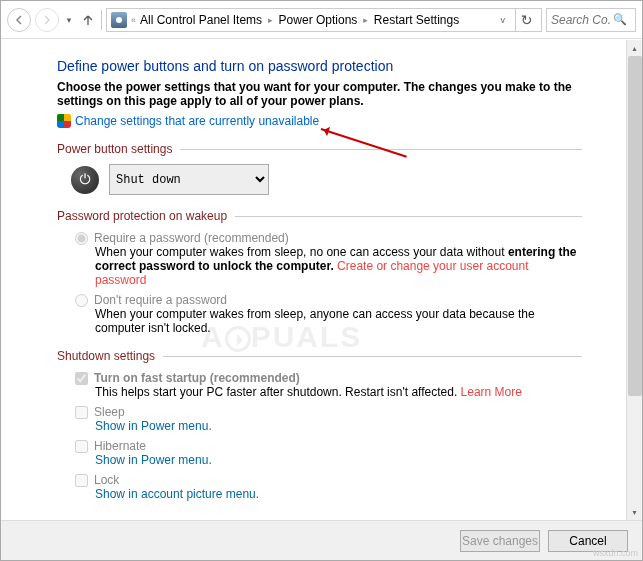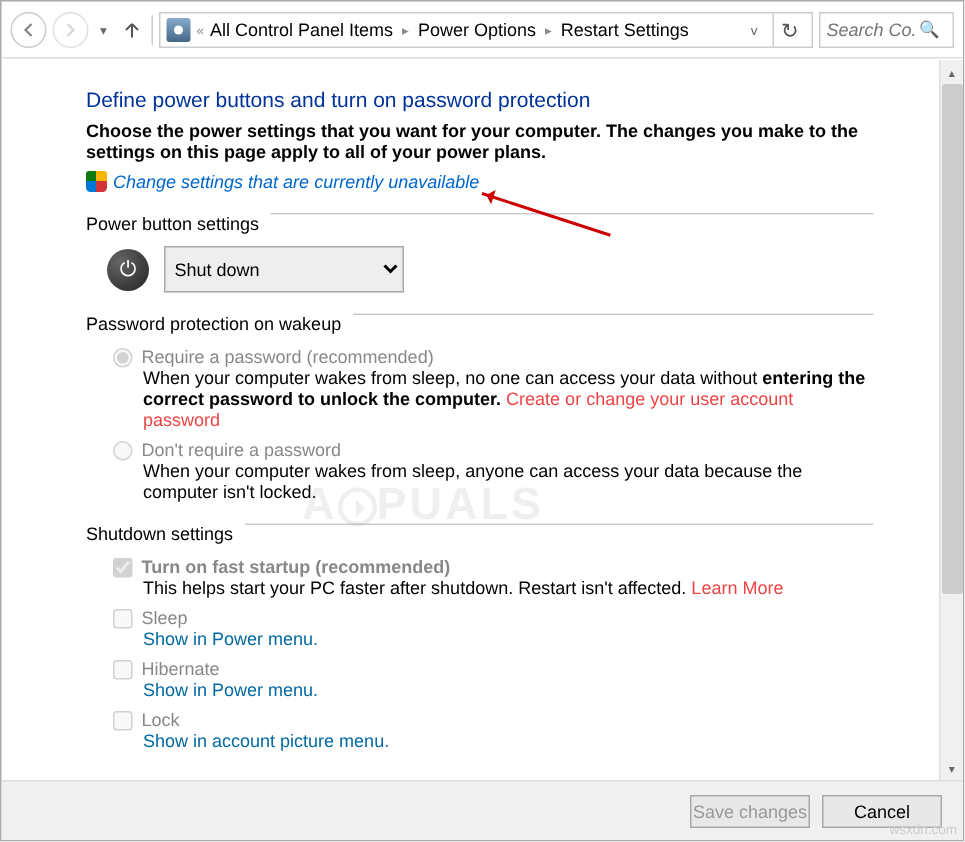--- a/index.html
+++ b/index.html
@@ -29,35 +29,35 @@
   
   
   .content-wrap { position: absolute; top: 39px; bottom: 40px; left: 0; right: 0; overflow-y: auto; }
   .scrollbar { position: absolute; top: 39px; bottom: 40px; right: 0; width: 16px; background: #f0f0f0; border-left: 1px solid #ddd; }
   .scrollbar .sb-btn { height: 16px; display:flex;align-items:center;justify-content:center;font-size:8px;color:#666;}
   .scrollbar .thumb { position:absolute; top:16px; width:14px; left:1px; height:340px; background:#ccc; border-radius:2px;}
   .content { padding: 10px 60px 10px 56px; }
   
   h1.page-title { color: #003399; font-weight: normal; font-size: 14px; margin: 8px 0 6px; }
   .desc { font-size: 12px; margin-bottom: 6px; font-weight: bold; }
-  .shield-link { display: flex; align-items: flex-start; gap: 4px; margin-bottom: 14px; position: relative; font-style: italic;}
+  .shield-link { display: flex; align-items: flex-start; gap: 4px; margin-bottom: 14px; position: relative;}
   .shield { width: 14px; height: 14px; background: conic-gradient(#f7b500 0 25%, #d13438 0 50%, #0078d7 0 75%, #107c10 0); border-radius: 2px 2px 3px 3px; }
   a.link { color: #0066cc; text-decoration: none; cursor: pointer; }
   
   .arrow-annot { position: absolute; width: 90px; height: 2px; background: #cc0000; transform: rotate(18deg); transform-origin: left center; left: 320px; top: 88px; z-index:10;}
   .arrow-annot::before { content:""; position:absolute; left:-2px; top:-4px; border: 5px solid transparent; border-right-color: #cc0000; }
   
   .section { margin-bottom: 14px; }
-  .section-header { display: flex; align-items: flex-start; gap: 8px; font-size: 12px; color: #000000; margin-bottom: 8px; }
+  .section-header { display: flex; align-items: center; gap: 8px; font-size: 12px; color: #7f1d1d; margin-bottom: 8px; }
   .section-header .line { flex: 1; height: 1px; background: #ccc; }
   
   .power-row { display: flex; align-items: center; gap: 10px; margin-left: 14px;}
   .power-icon { width: 28px; height: 28px; border-radius: 50%; background: radial-gradient(circle at 30% 30%, #666, #222); display:flex;align-items:center;justify-content:center;}
   .power-icon span{ color:#fff; font-size:14px;}
-  select.combo { font-size: 12px; padding: 1px 2px; width: 160px; height: 31px; border:1px solid #aaa; background:#eee;}
+  select.combo { font-size: 12px; padding: 1px 2px; width: 160px; height: 31px; border:1px solid #aaa; background:#eee;font-family:Liberation Mono, monospace;}
   
   .radio-group, .check-group { margin-left: 18px; }
   .opt { margin-bottom: 6px; }
   .opt-head { display: flex; align-items: center; gap: 6px; }
   .opt-label { color: #777; }
   .opt-label.ck { color: #000; }
   .opt-desc { font-size: 12px; margin-left: 20px; color: #000; }
   .opt-desc.dim { color: #0369a1; }
   input[type="radio"], input[type="checkbox"]{ width:13px; height:13px; }
   input[type="radio"]:disabled + span, input[type="checkbox"]:disabled + span{ color:#888;}

